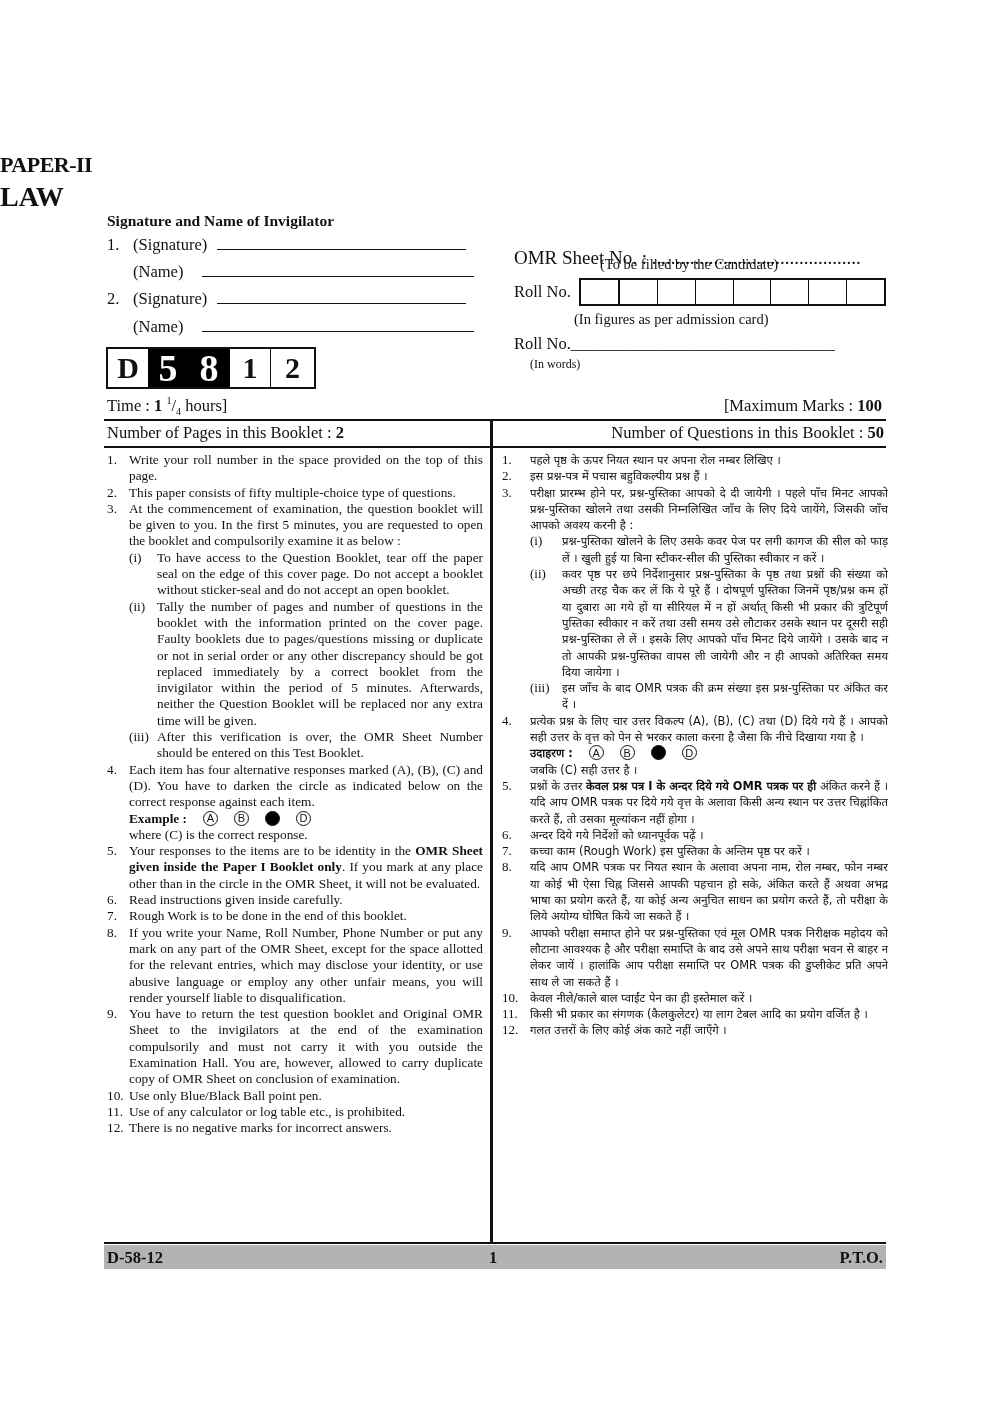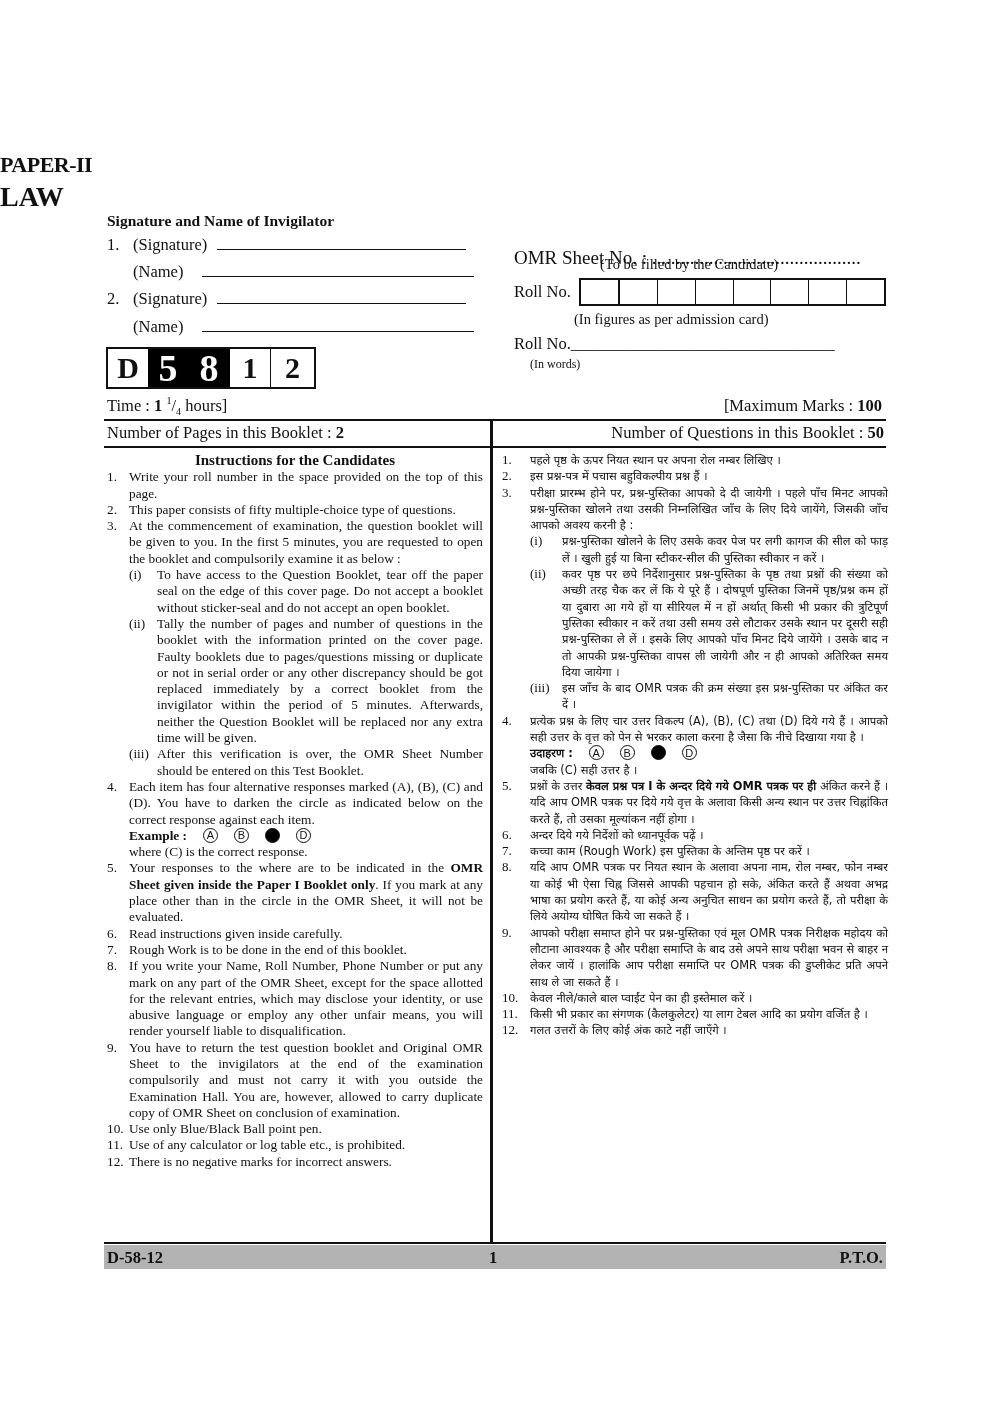--- a/index.html
+++ b/index.html
@@ -123,21 +123,20 @@
 <div class="abs" style="left:107px;top:423px;font-size:16.5px;white-space:nowrap;">
   <span>Number of Pages in this Booklet : </span><b>2</b>
 </div>
 <div class="abs" style="right:108px;top:423px;font-size:16.5px;white-space:nowrap;">
   <span>Number of Questions in this Booklet : </span><b>50</b>
 </div>
 <div class="abs hline" style="left:104px;top:446px;width:782px;height:2px;"></div>
 <div class="abs vline" style="left:490px;top:419px;width:3px;height:824px;"></div>
 
 <div class="abs col col-en">
-  <div class="col-heading">Instructions for the Candidates</div>
   <div class="item">
       <span class="n">1.</span>
       <span class="t">Write your roll number in the space provided on the top of this page.</span>
     </div>
   <div class="item">
       <span class="n">2.</span>
       <span class="t">This paper consists of fifty multiple-choice type of questions.</span>
     </div>
   <div class="item">
       <span class="n">3.</span>
@@ -167,21 +166,21 @@
         <span class="bubble">A</span>
         <span class="bubble">B</span>
         <span class="bubble filled"></span>
         <span class="bubble">D</span>
       </span>
       <span>where (C) is the correct response.</span>
     </span>
   </div>
   <div class="item">
       <span class="n">5.</span>
-      <span class="t"><span>Your responses to the where are to be indicated in the </span><b>OMR Sheet given inside the Paper I Booklet only</b><span>. If you mark at any place other than in the circle in the OMR Sheet, it will not be evaluated.</span></span>
+      <span class="t"><span>Your responses to the items are to be identity in the </span><b>OMR Sheet given inside the Paper I Booklet only</b><span>. If you mark at any place other than in the circle in the OMR Sheet, it will not be evaluated.</span></span>
     </div>
   <div class="item">
       <span class="n">6.</span>
       <span class="t">Read instructions given inside carefully.</span>
     </div>
   <div class="item">
       <span class="n">7.</span>
       <span class="t">Rough Work is to be done in the end of this booklet.</span>
     </div>
   <div class="item">

